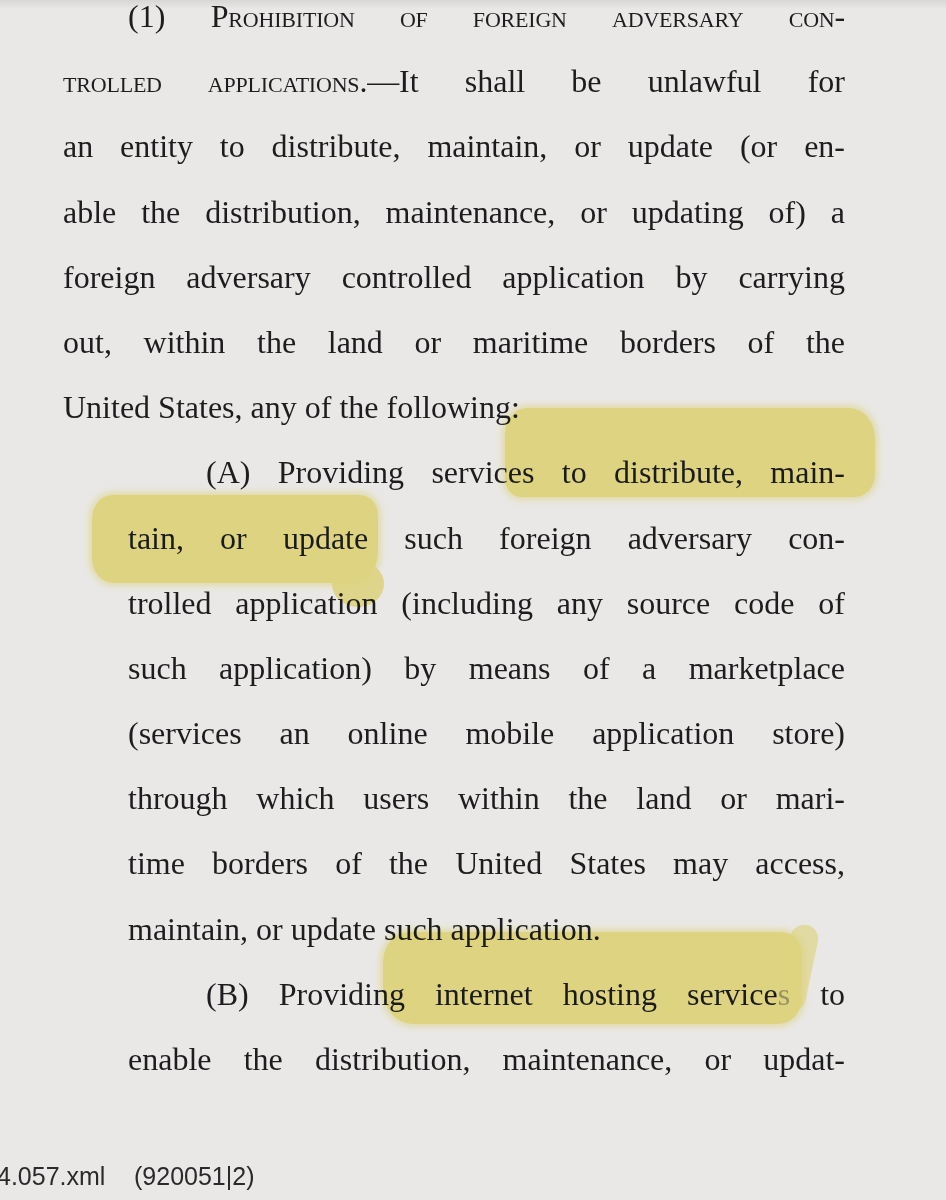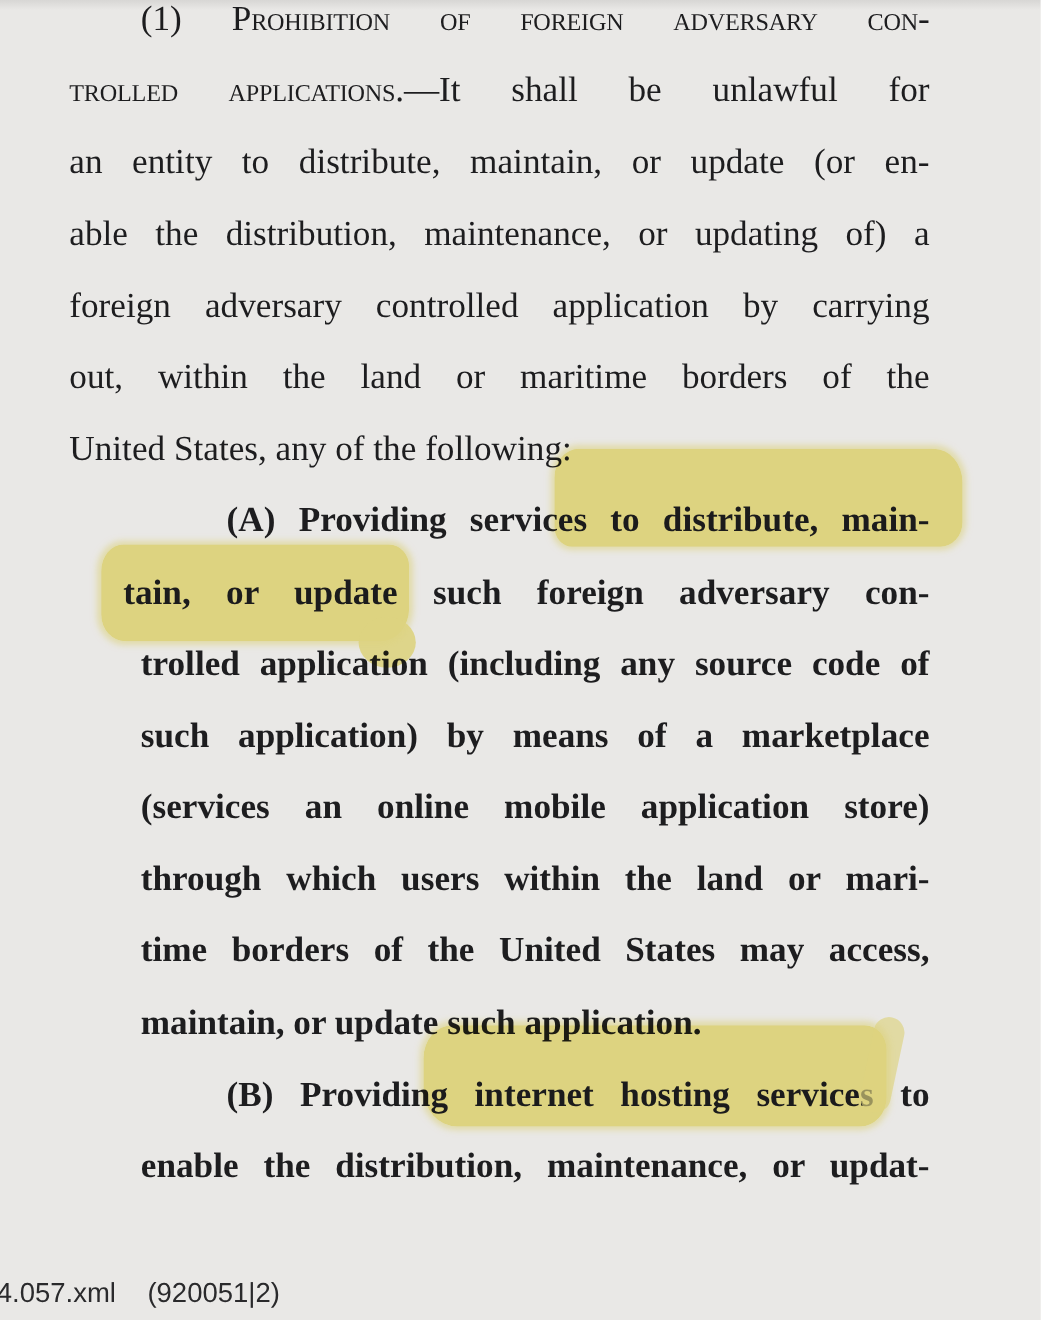--- a/index.html
+++ b/index.html
@@ -20,38 +20,38 @@
     font-size:32px;line-height:65.2px;
   }
   .line{
     text-align:justify;
     text-align-last:justify;
     height:65.2px;
   }
   .line:not(.noj)::after{content:"";display:inline-block;width:100%;height:0;}
   .noj{text-align:right;text-align-last:left;}
   .p-first{text-indent:65px;}
-  .sub{margin-left:65px;width:717px;font-weight:bold;}
+  .sub{margin-left:65px;width:717px;}
   .sub-first{text-indent:78px;}
   .sc{font-variant:small-caps;letter-spacing:-0.2px;}
 
   
   .mark{
     position:relative;
     background:var(--hl,#f2e88e);
     mix-blend-mode:multiply;
     box-shadow:0 0 6px 3px rgba(240,230,130,.55);
   }
   .hl-a{
     padding:46px 30px 7px 3px;
     margin:0 -30px 0 -3px;
     border-radius:22px 26px 20px 16px / 26px 30px 22px 18px;
   }
   .hl-b{
-    padding:25px 10px 27px 20px;
+    padding:25px 10px 27px 36px;
     margin:0 -10px 0 -36px;
     border-radius:20px 18px 26px 22px / 24px 20px 30px 24px;
   }
   .hl-b::after{ 
     content:"";position:absolute;right:-6px;bottom:-24px;
     width:52px;height:46px;background:inherit;border-radius:50%;opacity:.9;
   }
   .hl-c{
     padding:44px 12px 12px 6px;
     margin:0 -12px 0 -6px;

